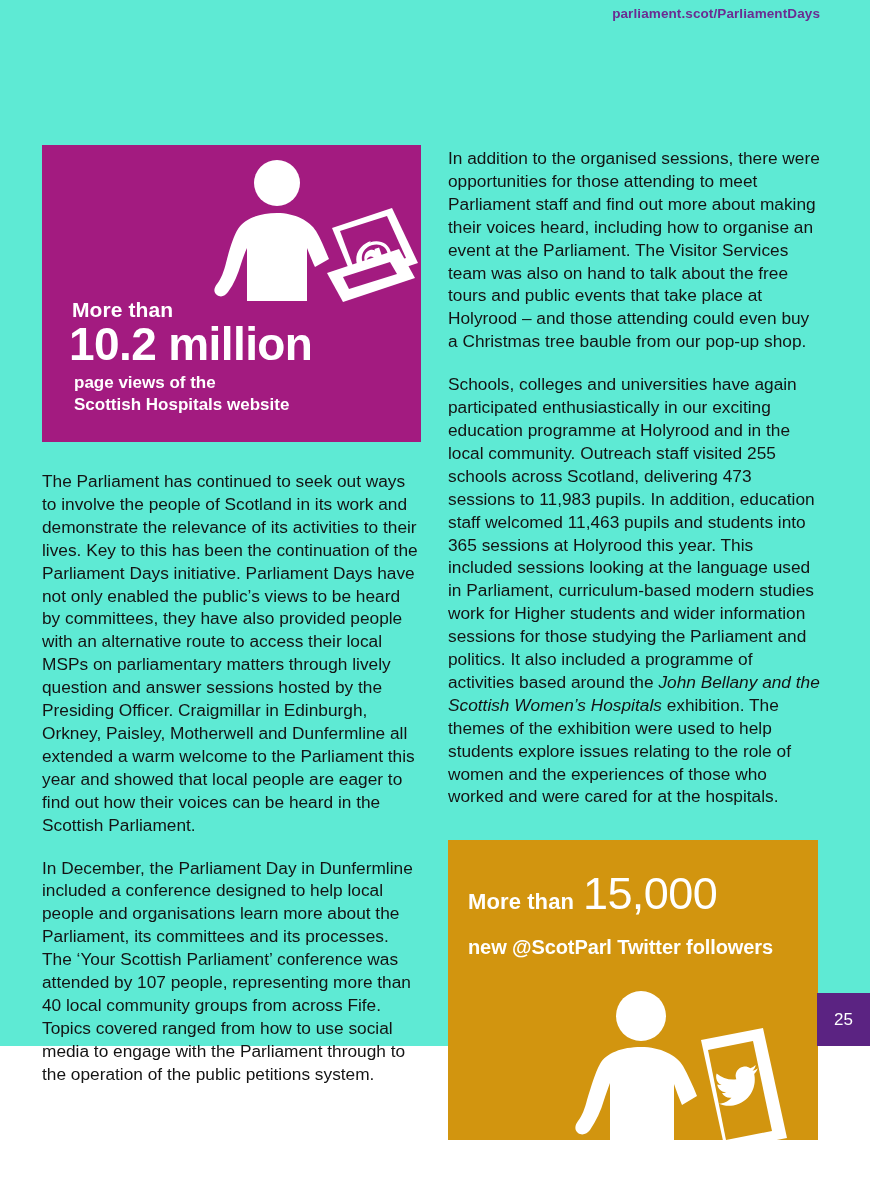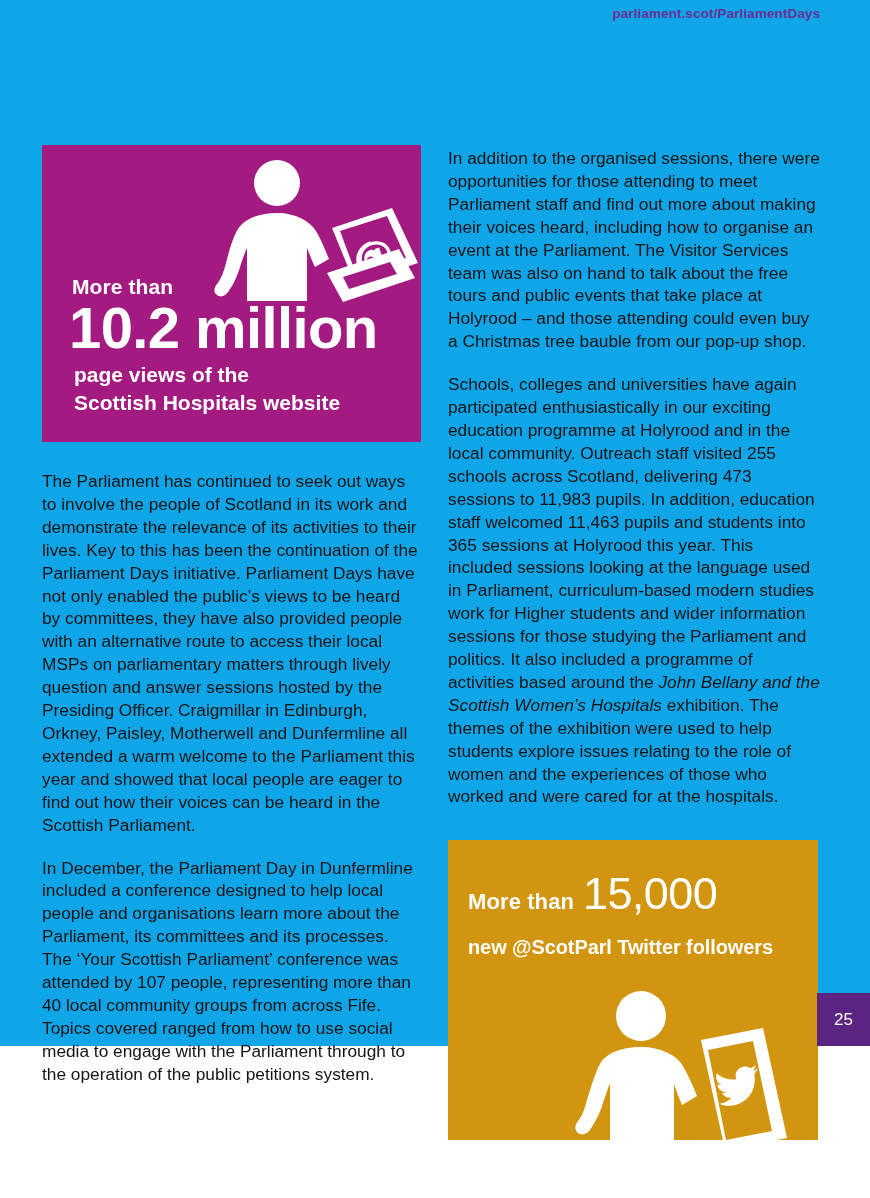--- a/index.html
+++ b/index.html
@@ -2,21 +2,21 @@
 <html><head>
 <meta charset="utf-8">
 <style>
   * { box-sizing: border-box; margin: 0; padding: 0; }
   html, body {
     width: 870px; height: 1198px;
     background: #ffffff;
     font-family: "Liberation Sans", sans-serif;
     overflow: hidden;
   }
-  .page { position: relative; width: 870px; height: 1046px; background: #0ea5e9; }
+  .page { position: relative; width: 870px; height: 1046px; background: #5eead4; }
 
   
   .header-url {
     position: absolute;
     top: 6px; right: 50px;
     font-size: 13.5px;
     font-weight: bold;
     color: #6B2C91;
     letter-spacing: 0.1px;
   }
@@ -60,27 +60,27 @@
     position: absolute;
     left: 30px; bottom: 26px;
     color: #ffffff;
   }
   .m-more {
     font-size: 21px; font-weight: bold;
     letter-spacing: 0.1px;
     margin-bottom: -2px;
   }
   .m-big {
-    font-size: 58px; font-weight: bold;
+    font-size: 46px; font-weight: bold;
     letter-spacing: -0.6px;
     line-height: 1.06;
     margin-left: -3px;
   }
   .m-sub {
-    font-size: 21px; font-weight: bold;
+    font-size: 17px; font-weight: bold;
     line-height: 1.3;
     margin-top: 3px;
     margin-left: 2px;
   }
 
   
   .section-heading {
     font-size: 16.5px;
     font-weight: bold;
     color: #6B2C91;

